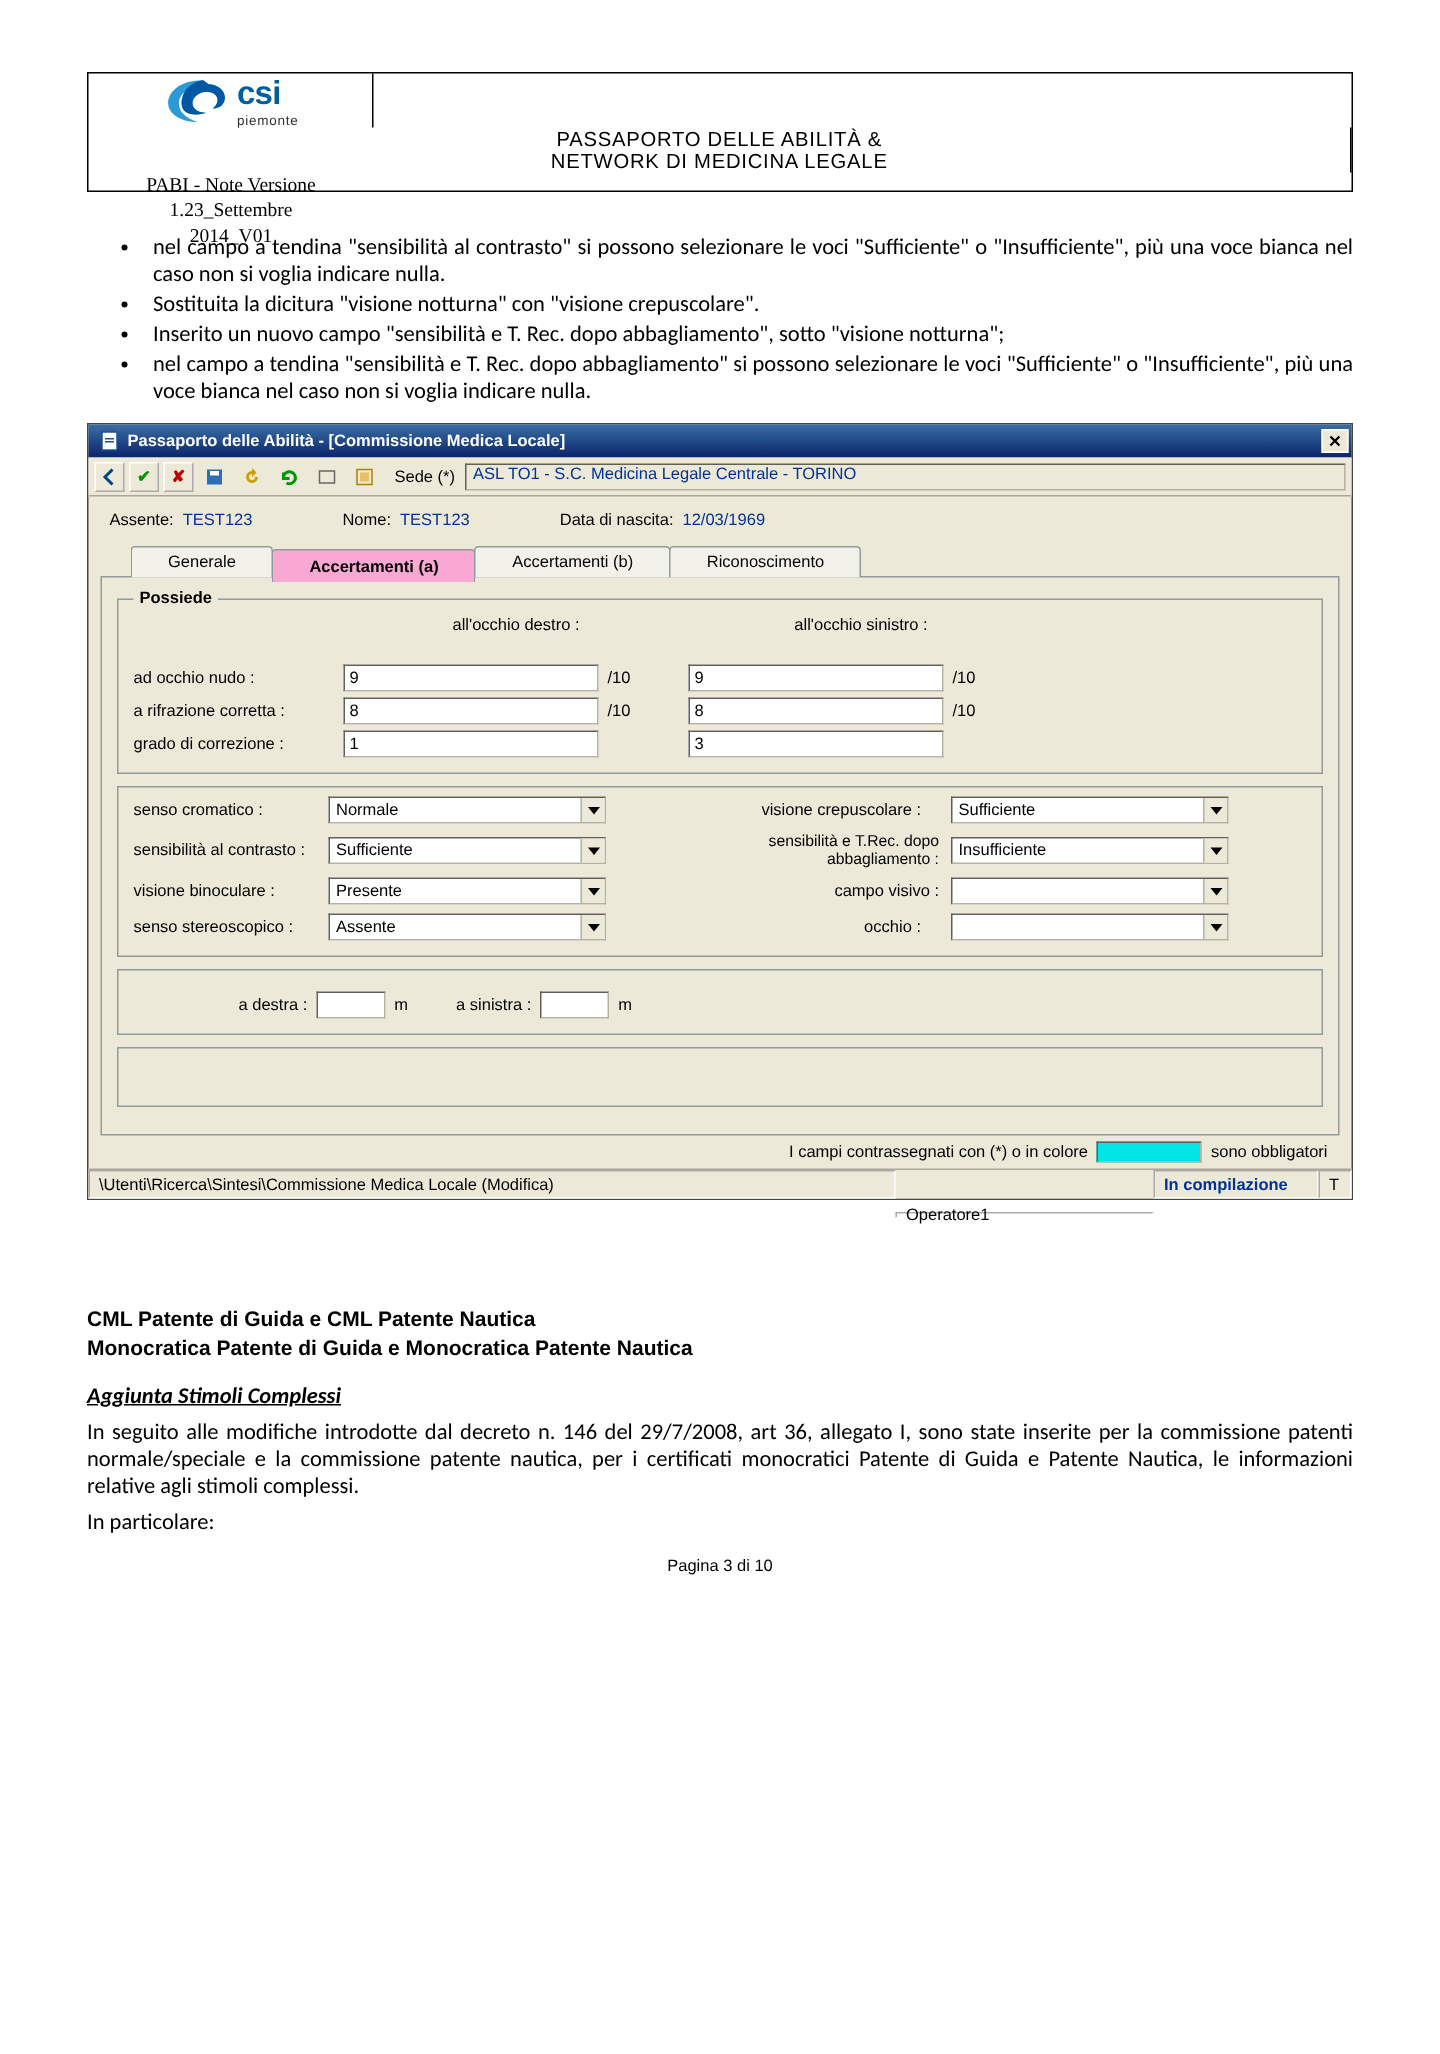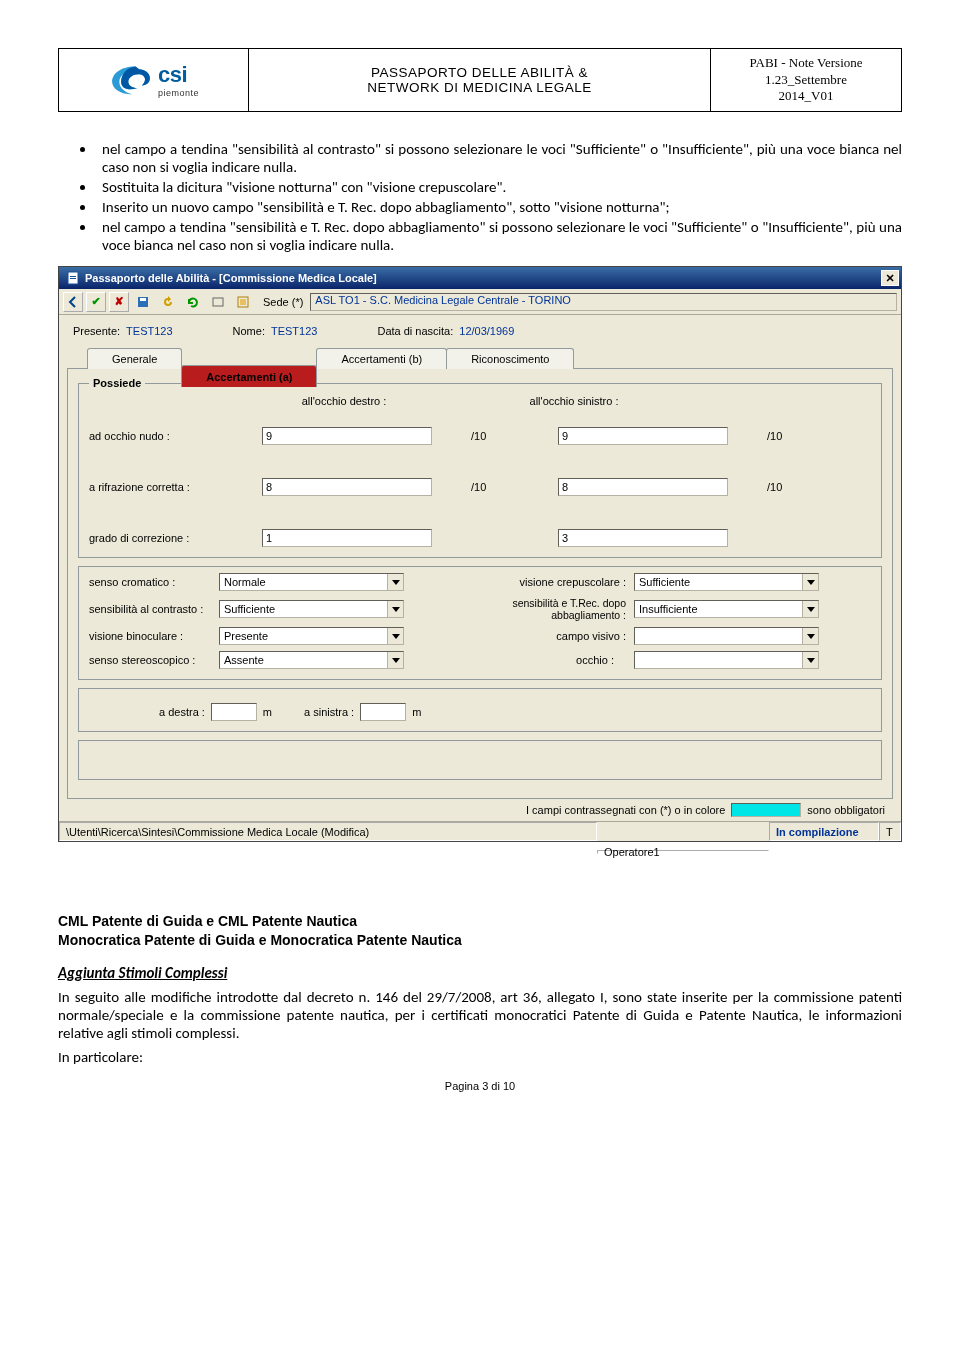--- a/index.html
+++ b/index.html
@@ -9,21 +9,22 @@
     font-family: Calibri, Arial, sans-serif;
     font-size: 14px;
     color: #000;
     width: 960px;
   }
   .page { padding: 48px 58px 30px 58px; }
   .header-row {
     display: flex;
     align-items: stretch;
     border: 1.5px solid #000;
-    height: 64px;
+    height: 80px;
+    flex-direction: column;
   }
   .header-logo-cell {
     width: 190px;
     display: flex; align-items: center; justify-content: center;
     border-right: 1.5px solid #000;
   }
   .logo { display: flex; align-items: center; gap: 4px; }
   .logo-mark { width: 46px; height: 36px; }
   .logo-text { font-family: Arial, sans-serif; }
   .logo-text .csi { font-size: 22px; font-weight: 900; color: #005e9e; letter-spacing: -0.5px; }
@@ -118,43 +119,42 @@
     padding: 4px 24px 4px 24px;
     border: 1px solid #919b9c;
     border-bottom: none;
     border-radius: 3px 3px 0 0;
     background: #f3f2ea;
     margin-right: -1px;
     font-size: 11px;
     position: relative;
   }
   .tab.active {
-    background: #b91c1c;
+    background: #f9a8d4;
     font-weight: bold;
-    top: 18px;
+    top: 3px;
     padding-top: 5px;
   }
   .tabcontent {
     border: 1px solid #919b9c;
     margin-top: -1px;
     padding: 8px 10px 10px 10px;
     background: #ece9d8;
   }
   fieldset {
     border: 1px solid #919b9c;
     margin: 0 0 8px 0;
     padding: 6px 10px 10px 10px;
   }
   fieldset > legend { padding: 0 4px; font-weight: bold; background: #ece9d8; }
   .cols-grid {
     display: grid;
     grid-template-columns: 140px 170px 60px 170px 60px;
     row-gap: 4px;
     align-items: center;
-    gap: 33px;
   }
   .colhdr-grid {
     display: grid;
     grid-template-columns: 140px 230px 230px;
     align-items: center;
     margin-bottom: 20px;
   }
   .chdr { text-align: center; }
   .field {
     height: 18px;
@@ -320,21 +320,21 @@
             <rect x="2" y="2" width="10" height="10" fill="none" stroke="#b08000"></rect>
             <rect x="4" y="4" width="6" height="6" fill="#e8c060"></rect>
           </svg>
         </div>
       <span class="sede-lbl">Sede (*)</span>
       <div class="sede-input"><span>ASL TO1 - S.C. Medicina Legale Centrale - TORINO</span></div>
     </div>
 
     <div class="win-body">
       <div class="ident-row">
-        <span class="lbl">Presente:</span>
+        <span class="lbl">Assente:</span>
         <span class="val">TEST123</span>
         <span class="lbl">Nome:</span>
         <span class="val">TEST123</span>
         <span class="lbl">Data di nascita:</span>
         <span class="val" style="margin-right:0">12/03/1969</span>
       </div>
 
       <div class="tabs">
         <div class="tab">Generale</div>
         <div class="tab active">Accertamenti (a)</div>
@@ -386,21 +386,21 @@
         </fieldset>
 
         <fieldset>
           <div class="mid-grid">
             <div>senso cromatico :</div>
             <div class="combo">
                 <span>Normale</span>
                 <span class="arrow"></span>
               </div>
             <div></div>
-            <div style="text-align:right;padding-right:8px;">visione crepuscolare :</div>
+            <div style="text-align:right;padding-right:20px;">visione crepuscolare :</div>
             <div class="combo">
                 <span>Sufficiente</span>
                 <span class="arrow"></span>
               </div>
 
             <div>sensibilità al contrasto :</div>
             <div class="combo">
                 <span>Sufficiente</span>
                 <span class="arrow"></span>
               </div>

